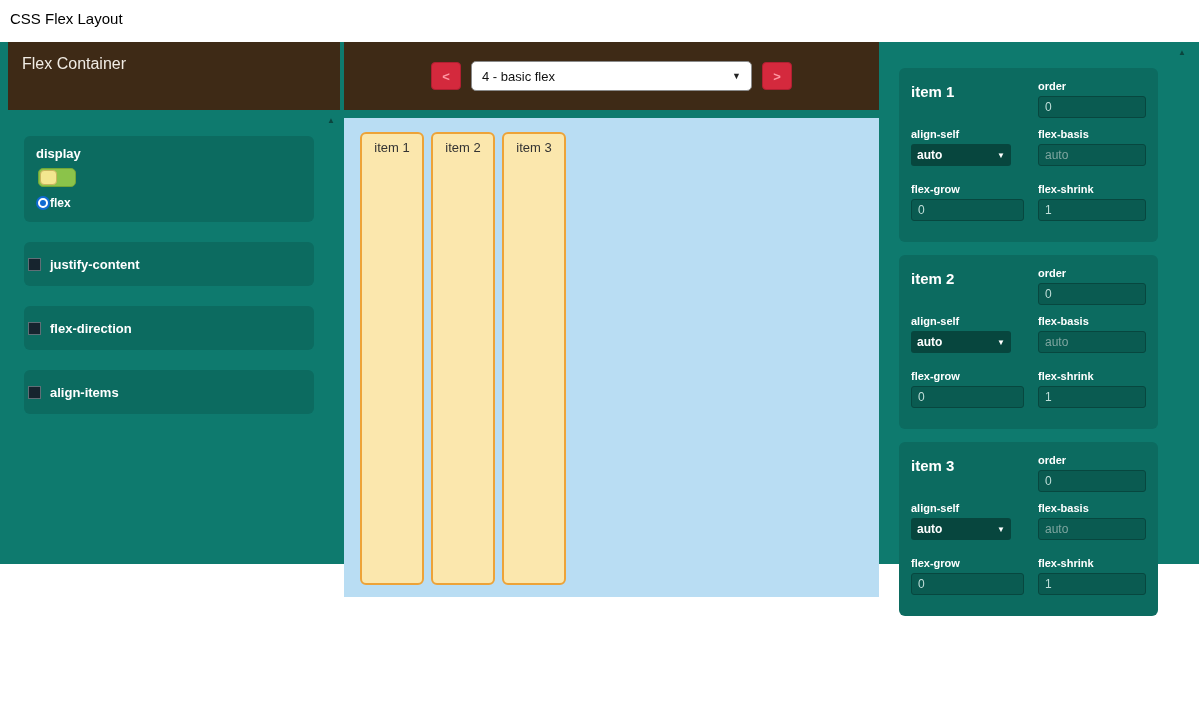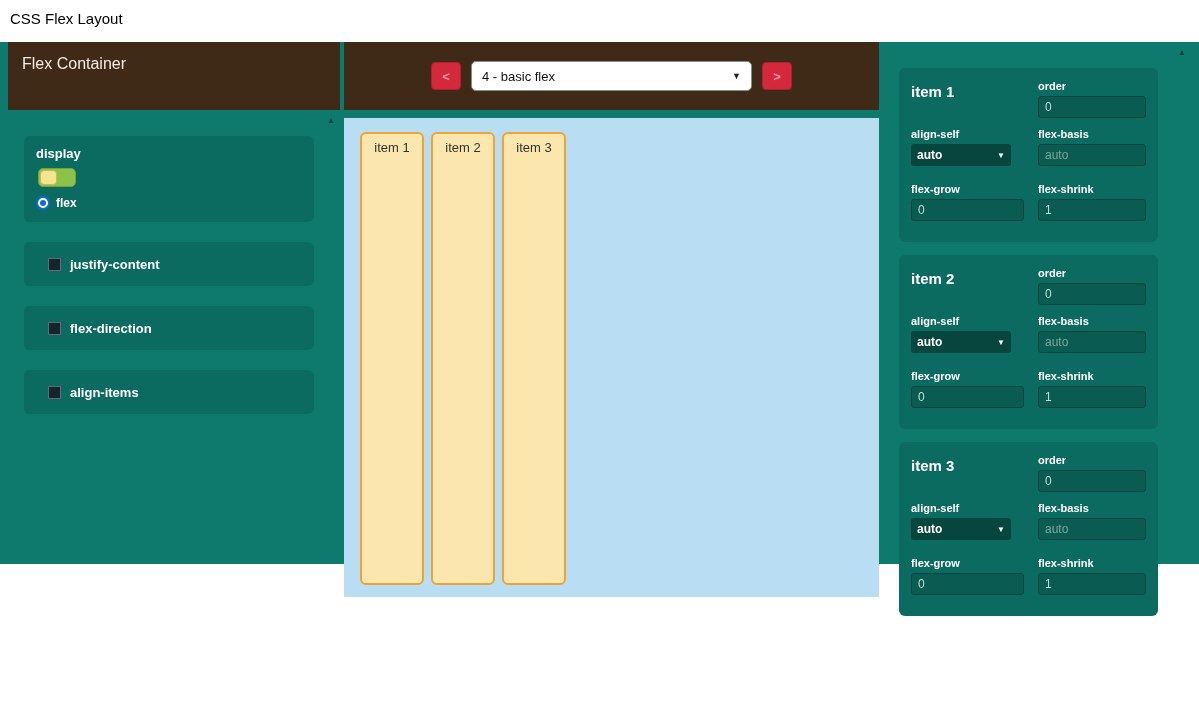--- a/index.html
+++ b/index.html
@@ -61,37 +61,37 @@
     border-radius: 5px;
     position: relative;
   }
   .toggle .knob {
     position: absolute; left: 1px; top: 1px;
     width: 17px; height: 15px;
     background: #f3e68f;
     border: 1px solid #c9b55e;
     border-radius: 4px;
   }
-  .radio-row { display: flex; align-items: center; gap: 6px; margin-top: 9px; }
+  .radio-row { display: flex; align-items: center; margin-top: 9px; }
   .radio {
     width: 14px; height: 14px; flex: none;
     border-radius: 50%;
     background: #ffffff;
     border: 2px solid #0f6ad1;
     position: relative;
   }
   .radio::after {
     content: ""; position: absolute; left: 2px; top: 2px;
     width: 6px; height: 6px; border-radius: 50%; background: #0f6ad1;
   }
   .radio-label { font-size: 12px; font-weight: bold; }
   .opt-row {
     height: 44px;
     display: flex; align-items: center; gap: 9px;
-    padding: 0 24px;
+    padding: 0 4px;
     font-size: 13px; font-weight: bold;
   }
   .checkbox {
     width: 13px; height: 13px; flex: none;
     background: #16242e;
     border: 1px solid #5f6e76;
   }
   .scroll-arrow {
     position: absolute; top: 6px; right: 5px;
     font-size: 8px; color: #0a453e;

